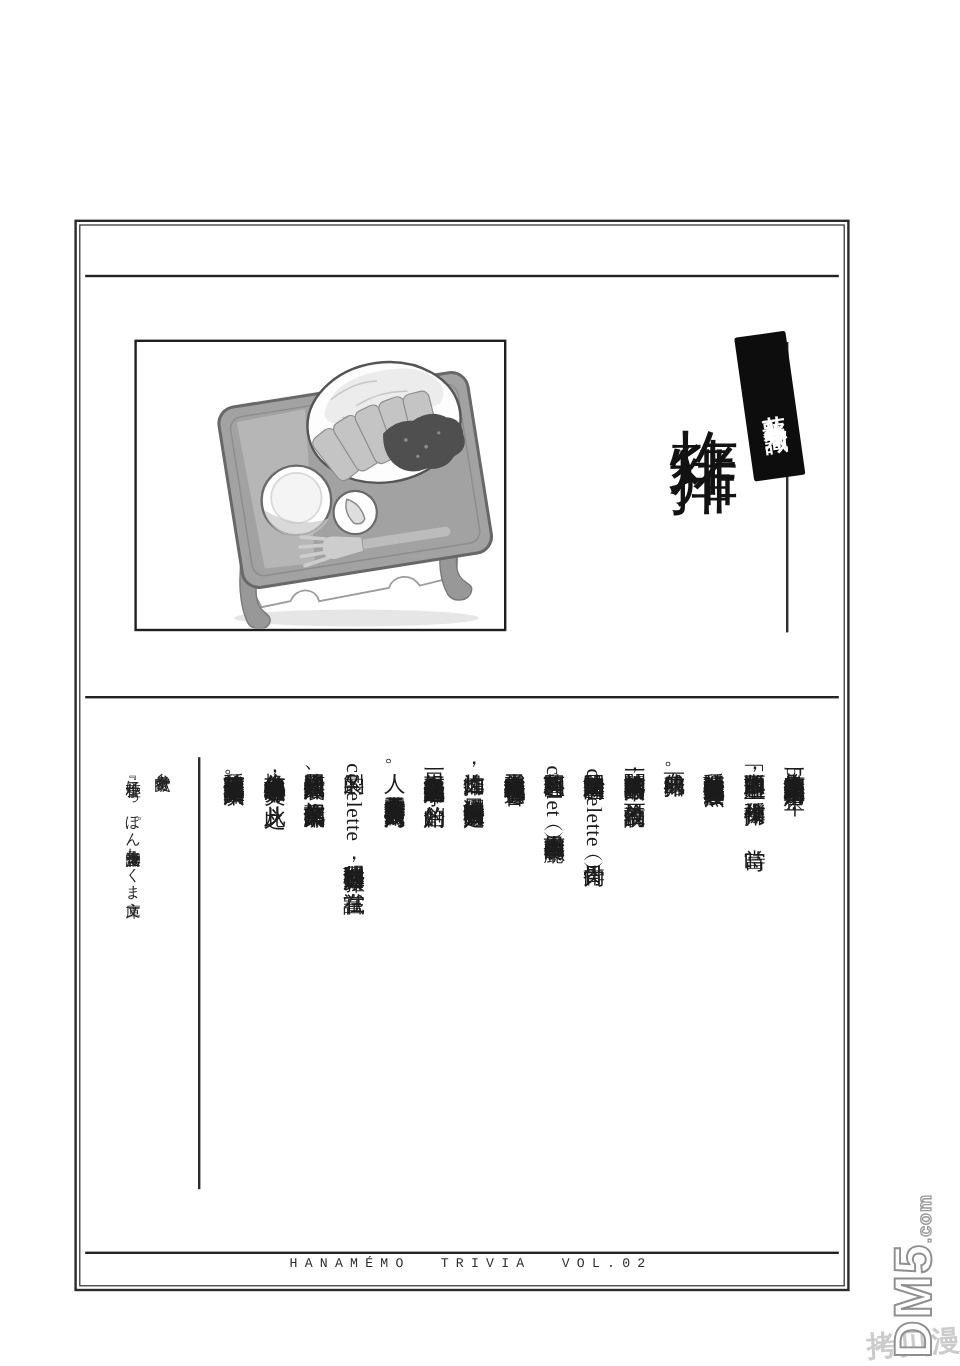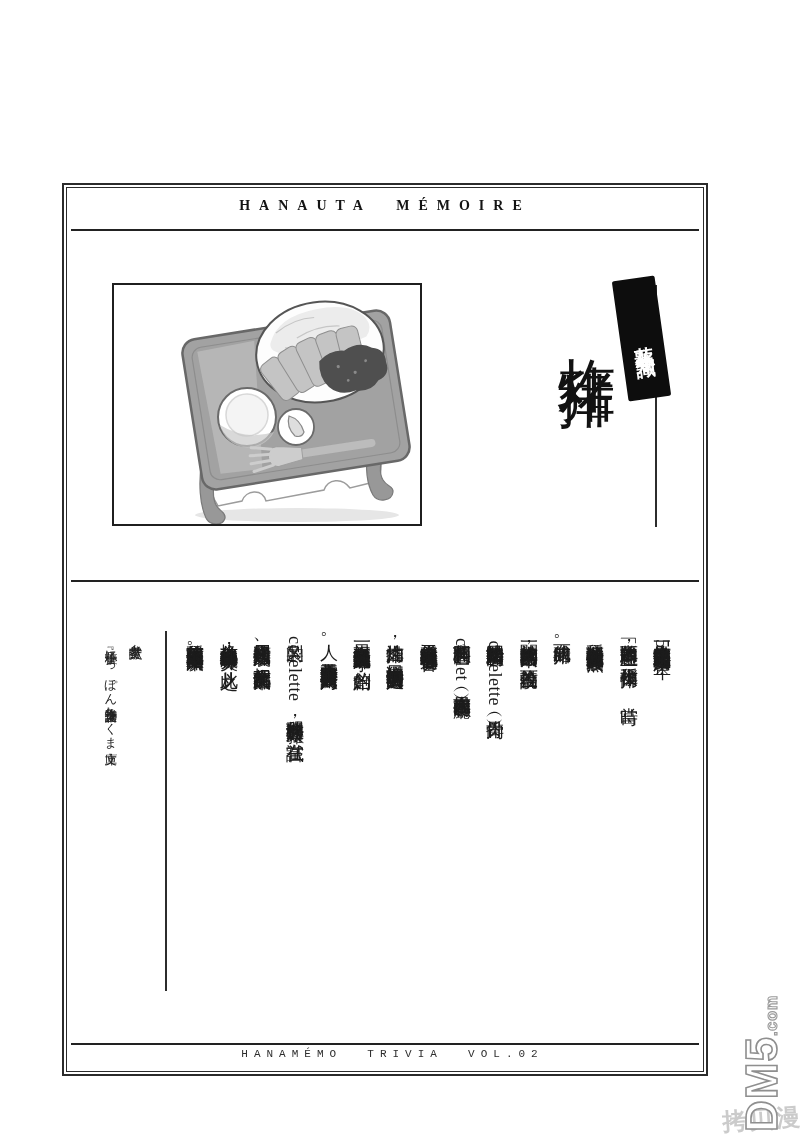--- a/index.html
+++ b/index.html
@@ -85,21 +85,20 @@
     transform:rotate(-4deg);white-space:nowrap;z-index:4;
     font-family:"Liberation Sans","DejaVu Sans",sans-serif;
   }
 </style>
 </head>
 <body>
 
 <div class="frame">
   <div class="frame-inner"></div>
 
-  <div class="header-title">HANAUTA  MÉMOIRE</div>
   <div class="rule rule-top"></div>
 
   <div class="illus-box">
     <svg width="306" height="239" viewBox="0 0 306 239" xmlns="http://www.w3.org/2000/svg">
 
       <ellipse cx="183" cy="230" rx="102" ry="7" fill="#e6e6e6"></ellipse>
 
       <path d="M96,186 L264,160 C268,176 268,188 264,196 L236,203 C228,192 214,194 210,205 L152,216 C148,203 132,205 128,216 L104,221 C97,210 94,197 96,186 Z" fill="#ffffff" stroke="#9c9c9c" stroke-width="1.5"></path>
       <path d="M88,176 C84,198 86,220 92,233 C96,241 109,241 111,233 C112,227 106,227 102,220 C97,211 100,192 104,178 Z" fill="#989898" stroke="#7a7a7a" stroke-width="1.2"></path>
       <path d="M254,164 C251,183 253,199 259,210 C264,218 278,216 279,207 C280,201 273,202 269,195 C264,187 267,174 271,163 Z" fill="#989898" stroke="#7a7a7a" stroke-width="1.2"></path>

